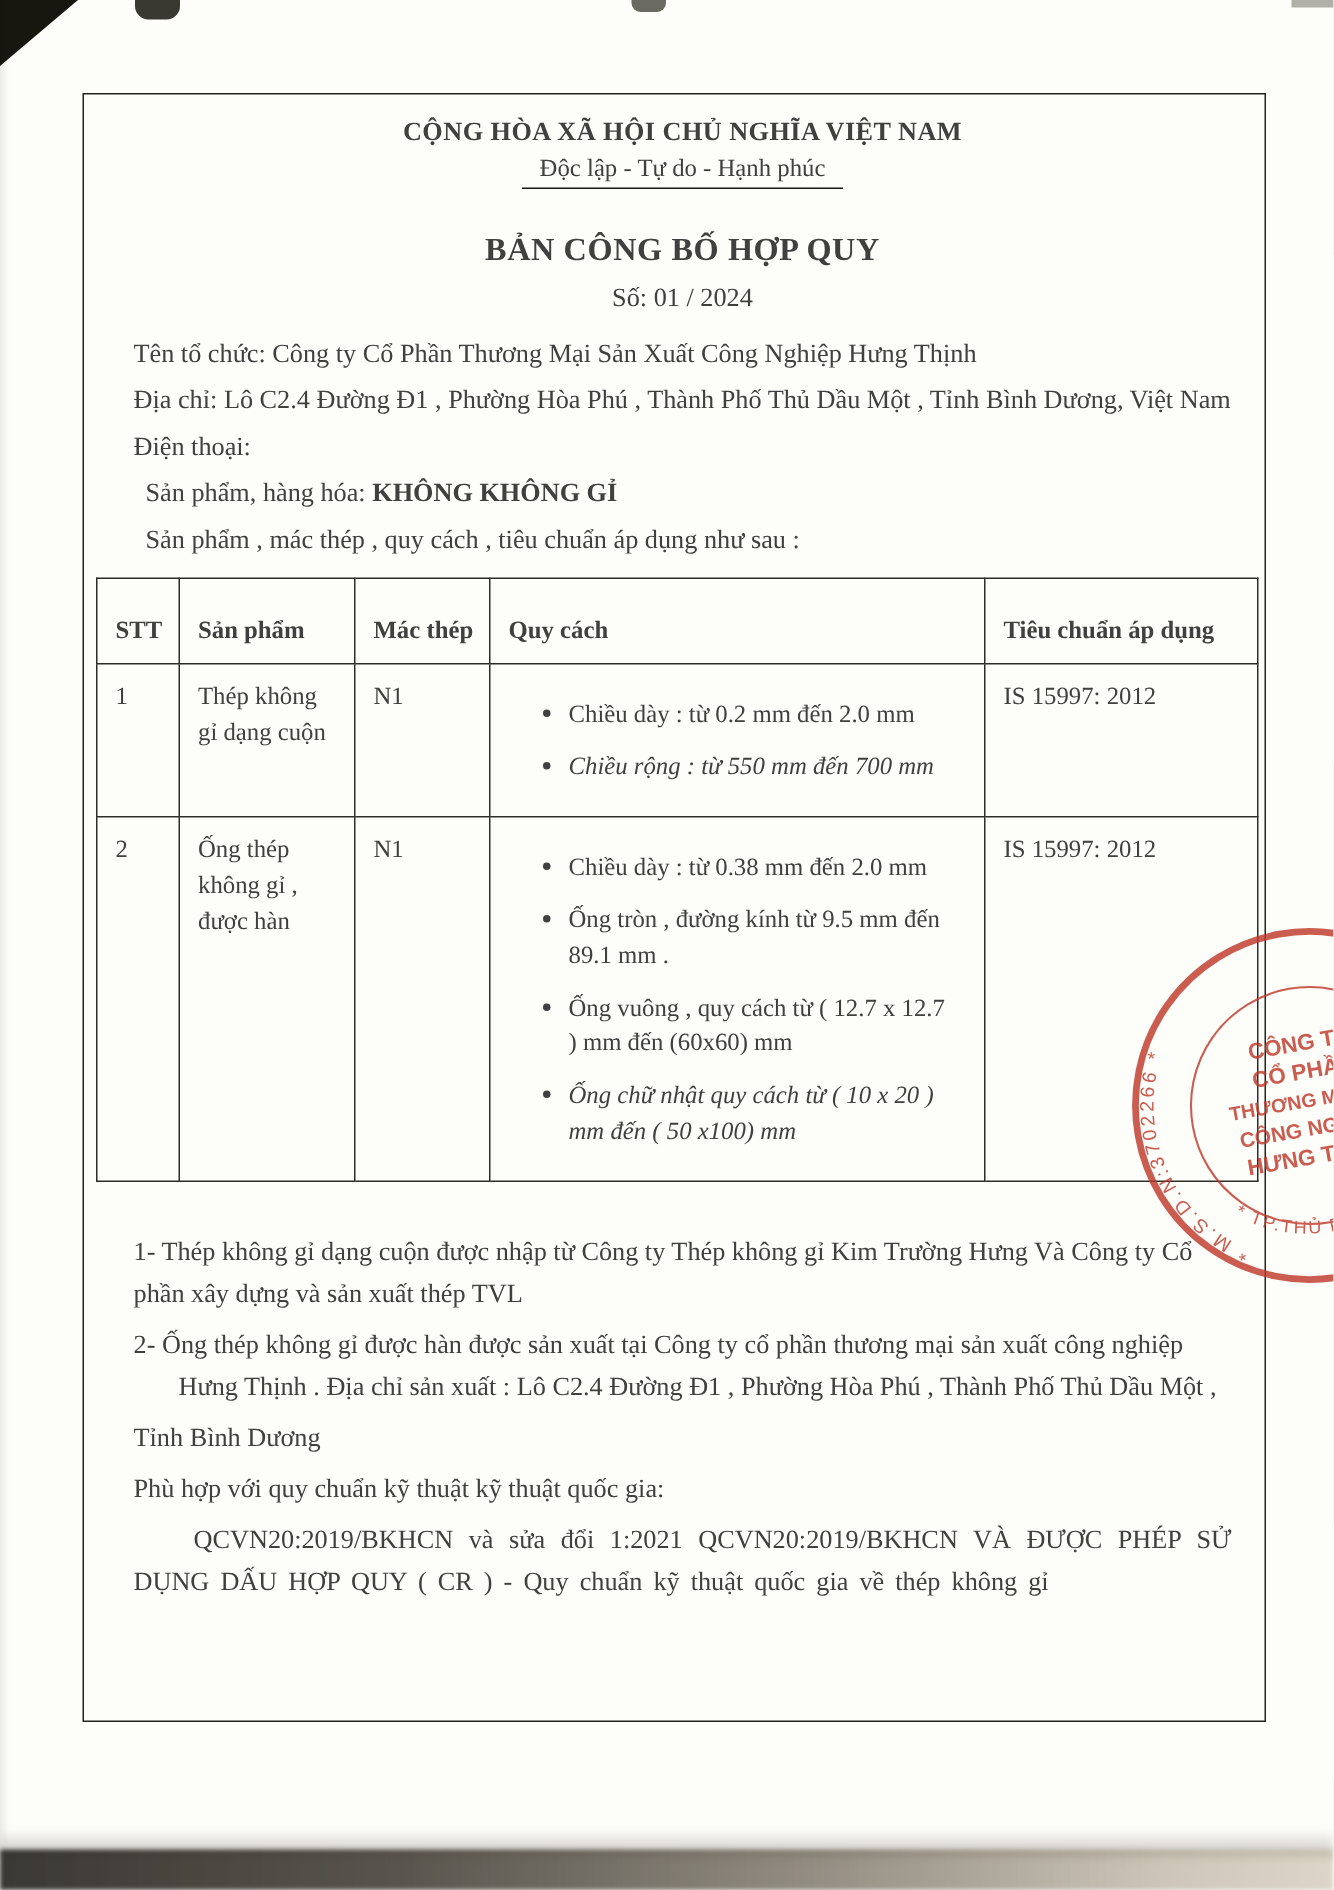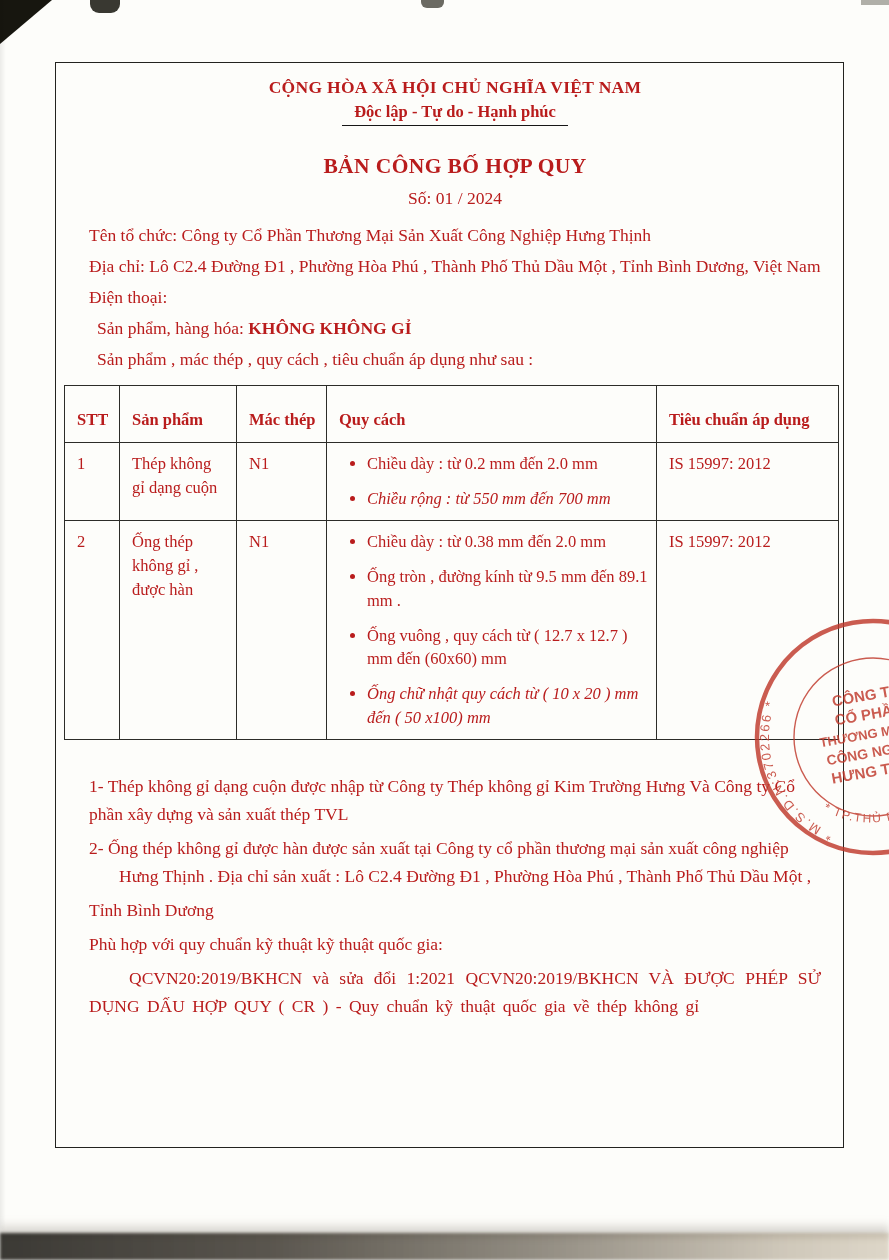--- a/index.html
+++ b/index.html
@@ -1,32 +1,32 @@
 <!DOCTYPE html>
 <html lang="vi"><head>
 <meta charset="utf-8">
 <style>
   * { box-sizing: border-box; }
   html,body { margin:0; padding:0; background:#e9e9e6; }
   .page {
     position:relative; width:889px; height:1260px; margin:0 auto;
     background:#fdfdfa; overflow:hidden;
-    font-family:"Liberation Serif","DejaVu Serif",serif; color:#b91c1c;
+    font-family:"Liberation Serif","DejaVu Serif",serif; color:#404040;
   }
 
   
   .frame {
     position:absolute; left:55px; top:62px; width:789px; height:1086px;
     border:1.7px solid #22221f; padding:8px 22px 0 33px;
   }
 
   
   .nat-title { text-align:center; font-weight:bold; font-size:17.5px; letter-spacing:.3px; margin-top:6px; }
   .motto-wrap { text-align:center; margin-top:4px; }
-  .motto { display:inline-block; font-weight:bold; font-size:16.5px; border-bottom:1.7px solid #161616; padding:0 12px 3px;text-align:center; }
+  .motto { display:inline-block; font-weight:normal; font-size:16.5px; border-bottom:1.7px solid #161616; padding:0 12px 3px;text-align:center; }
   .doc-title { text-align:center; font-weight:bold; font-size:21.5px; margin-top:28px; letter-spacing:.4px; }
   .doc-number { text-align:center; font-size:17.5px; margin-top:9px; }
 
   
   .info { margin-top:12px; font-size:17.5px; line-height:1.6; }
   .info p { margin:0 0 3px 0; }
   .p-product, .p-brand { padding-left:8px; }
   .p-intro { padding-left:8px; margin-top:2px; }
   .bold { font-weight:bold; }
 
@@ -35,21 +35,21 @@
     border-collapse:collapse; width:774px; margin:12px 0 0 -25px;
     font-size:16.5px; line-height:1.45; table-layout:fixed;
   }
   table.products th, table.products td {
     border:1.7px solid #2c2c28; vertical-align:top; padding:9px 8px 9px 12px; text-align:left;
   }
   table.products th { font-weight:bold; padding-top:22px; padding-bottom:10px; }
   col.c-stt { width:55px; } col.c-sp { width:117px; } col.c-mt { width:90px; }
   col.c-qc { width:330px; } col.c-tc { width:182px; }
   td.cell-stt { text-align:center; }
-  td.cell-qc ul { margin:0; padding-left:28px; }
+  td.cell-qc ul { margin:12px; padding-left:28px; }
   td.cell-qc li { margin-bottom:11px; }
   td.cell-qc li:last-child { margin-bottom:0;font-style:italic; }
 
   
   .notes { margin-top:32px; font-size:17.5px; line-height:1.6; }
   .notes p { margin:0 0 6px 0; }
   .note-hang { padding-left:30px; text-indent:-30px; }
   .note-plain { padding-left:0; }
   .note-final {
     margin-left:-25px; text-indent:40px; text-align:justify; word-spacing:3px;

